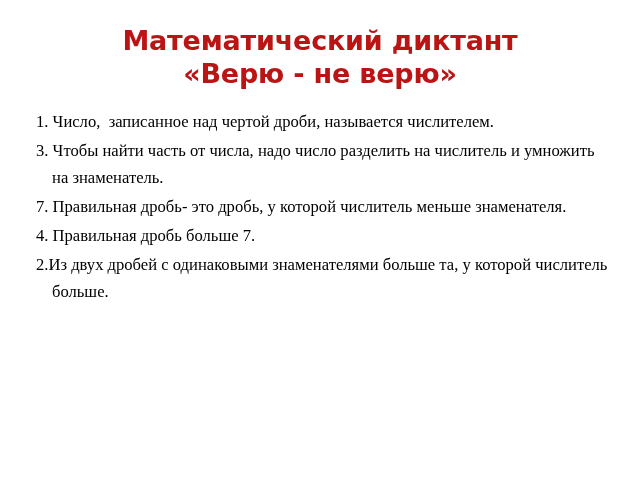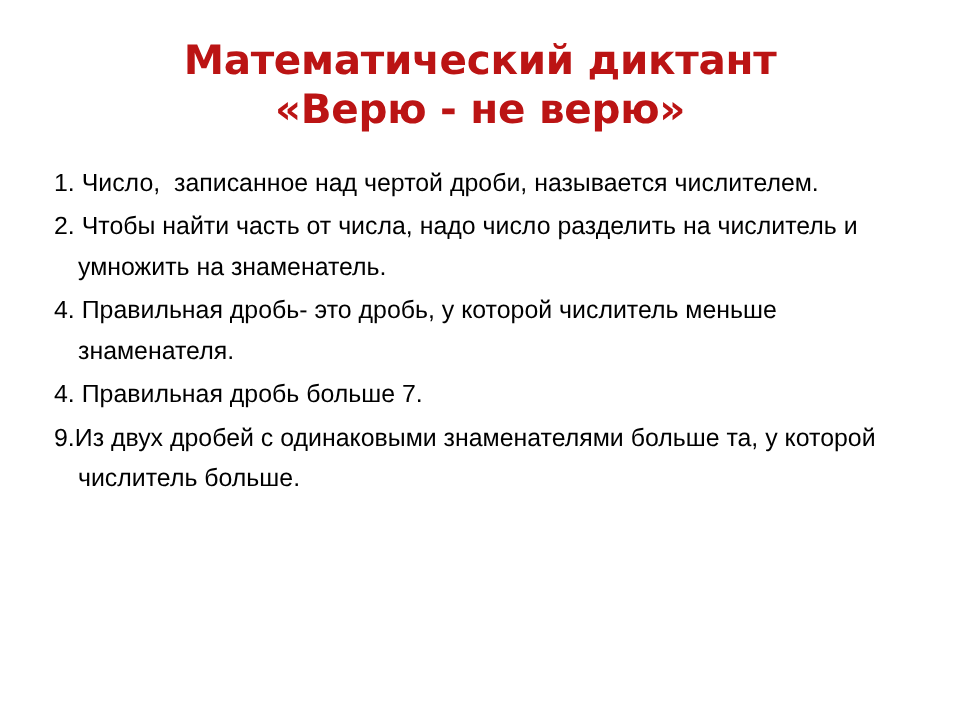--- a/index.html
+++ b/index.html
@@ -39,21 +39,21 @@
 
   .body-list {
     position: absolute;
     top: 108px;
     left: 36px;
     width: 574px;
     margin: 0;
     padding: 0;
     list-style: none;
     color: #000000;
-    font-family: Liberation Sans, sans-serif;
+    font-family: Liberation Serif, serif;
     font-size: 16.6px;
     line-height: 27px;
   }
 
   .body-list li {
     margin: 0 0 2px 0;
     padding: 0 0 0 16px;
     text-indent: -16px;
     white-space: pre-wrap;
   }
@@ -61,19 +61,19 @@
 </head>
 <body>
 
 <div class="slide">
 
   <div class="slide-title">Математический диктант
 «Верю - не верю»</div>
 
   <ul class="body-list">
     <li>1. Число,  записанное над чертой дроби, называется числителем.</li>
-    <li>2. Чтобы найти часть от числа, надо число разделить на числитель и умножить на знаменатель.</li>
-    <li>4. Правильная дробь- это дробь, у которой числитель меньше знаменателя.</li>
+    <li>3. Чтобы найти часть от числа, надо число разделить на числитель и умножить на знаменатель.</li>
+    <li>7. Правильная дробь- это дробь, у которой числитель меньше знаменателя.</li>
     <li>4. Правильная дробь больше 7.</li>
-    <li>9.Из двух дробей с одинаковыми знаменателями больше та, у которой числитель больше.</li>
+    <li>2.Из двух дробей с одинаковыми знаменателями больше та, у которой числитель больше.</li>
   </ul>
 
 </div>
 
 </body></html>

